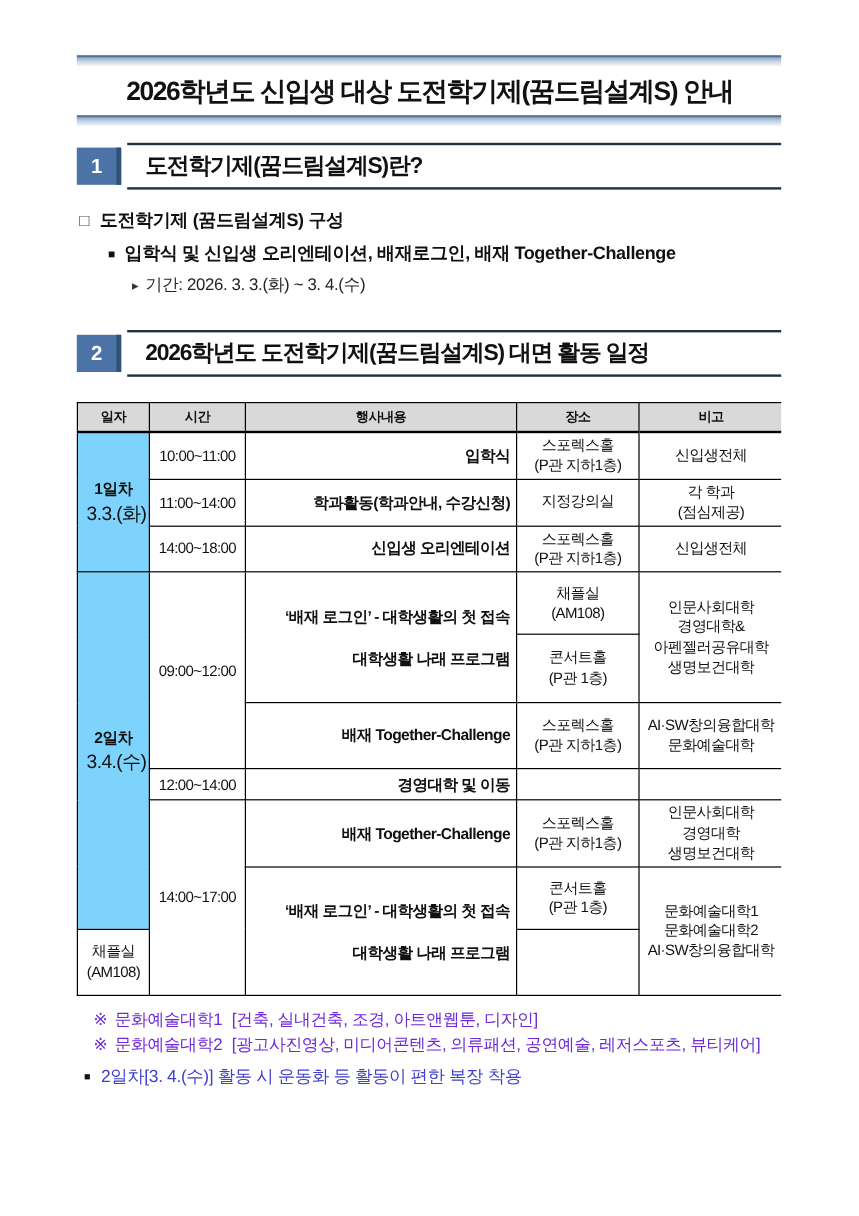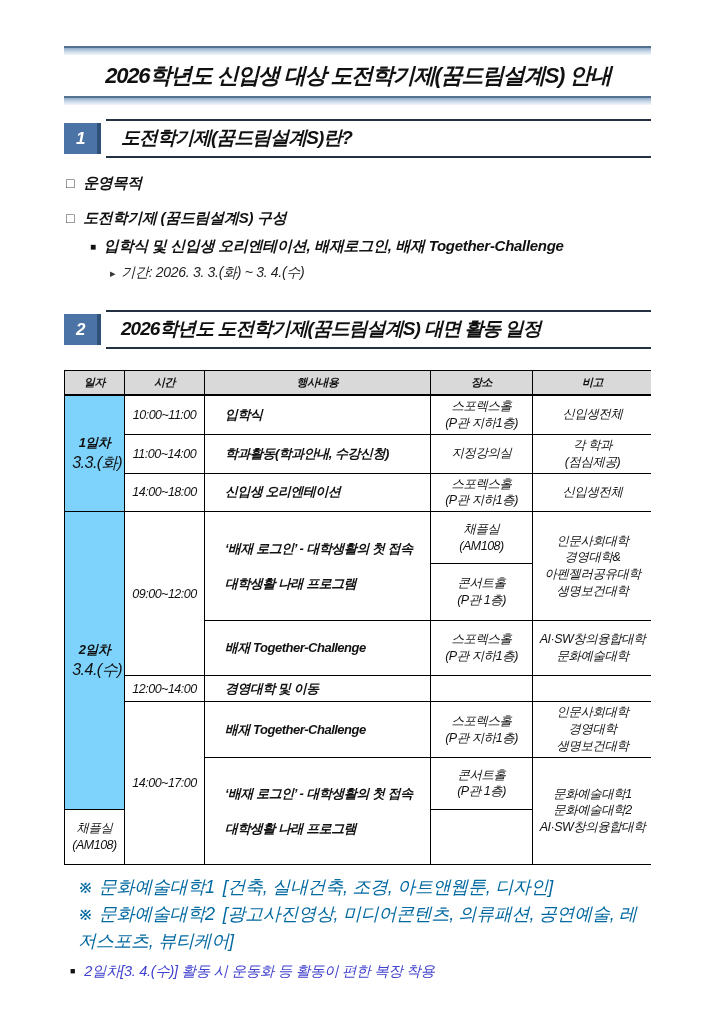--- a/index.html
+++ b/index.html
@@ -1,17 +1,17 @@
 <!DOCTYPE html>
 <html><head>
 <meta charset="utf-8">
 <style>
   * { margin:0; padding:0; box-sizing:border-box; }
   body { font-family:"Liberation Sans","DejaVu Sans",sans-serif; background:#fff; color:#111; }
-  .page { position:relative; width:651px; height:1013px; background:#fff; overflow:hidden;font-style:italic; }
+  .page { position:relative; width:651px; height:1013px; background:#fff; overflow:hidden; }
   .content { position:absolute; left:64px; top:46px; width:588px; letter-spacing:-0.3px; }
 
   .bar { height:9px; border-top:2px solid #54718F;
          background:linear-gradient(180deg,#93ACC9 0%,#C9D8E8 50%,#F2F6FA 100%); }
   .doc-title { font-size:22px; font-weight:700; text-align:center; padding:6px 0 5px;
                letter-spacing:-1.2px; }
   .date-row { text-align:right; font-size:13px; color:#333; margin:7px 2px 0; }
 
   .sec-header { display:flex; align-items:center; margin-top:14px; }
   .sec-num { flex:0 0 37px; height:31px; background:#4B73A5; border-right:4px solid #2F5178;
@@ -31,31 +31,31 @@
 
   table { width:588px; border-collapse:collapse; table-layout:fixed; margin-top:21px;
           font-size:12.5px; letter-spacing:-0.5px; }
   col.c-day{width:60px} col.c-time{width:80px} col.c-event{width:226px}
   col.c-place{width:102px} col.c-note{width:120px}
   th,td { border:1px solid #000; vertical-align:middle; }
   table { border:1.5px solid #000; }
   th { background:#D9D9D9; font-size:11px; font-weight:700; padding:4px 2px;
        border-bottom:2.5px solid #000; }
   td { padding:2px 5px; text-align:center; }
-  td.event { text-align:left; font-weight:700; font-size:13px; padding-left:20px; }
+  td.event { text-align:right; font-weight:700; font-size:13px; padding-left:8px; }
   .ml { white-space:pre-line; line-height:1.35;margin-top:33px; }
   td.day-cell { background:#7dd3fc; padding:2px; }
   .day-cell .d1 { font-weight:700; font-size:13px; }
   .day-cell .d2 { font-size:16px; margin-top:1px;text-align:right; }
   tr.h24{height:24px} tr.h31{height:31px} tr.h36{height:36px} tr.h27{height:27px}
   tr.h52{height:52px} tr.h57{height:57px} tr.h55{height:55px} tr.h26{height:26px}
   tr.h49{height:49px}
 
   .notes { margin-top:9px; }
-  .ref-note { margin-left:14px; font-size:18px; line-height:1.5; color:#0369a1; }
+  .ref-note { margin-left:14px; font-size:14px; line-height:1.5; color:#6d28d9; }
   .ref-note .mk { margin-right:6px; }
   .ref-note .lbl { margin-right:8px; }
   .bullet-note { margin:7px 0 0 6px; font-size:14.5px; }
   .bullet-note .mk { font-size:9px; vertical-align:2px; margin-right:9px; color:#111; }
   .bullet-note.blue .txt { color:#4040CF; }
 </style>
 </head>
 <body>
 
 <div class="page">
@@ -63,23 +63,20 @@
 
     <div class="bar"></div>
     <div class="doc-title">2026학년도 신입생 대상 도전학기제(꿈드림설계S) 안내</div>
     <div class="bar"></div>
 
     <div class="sec-header">
       <div class="sec-num">1</div>
       <div class="sec-title">도전학기제(꿈드림설계S)란?</div>
     </div>
 
-    <div class="h-item">
-      <span class="mk">□</span><span>운영목적</span>
-    </div>
 
     <div class="h-item">
       <span class="mk">□</span><span>도전학기제 (꿈드림설계S) 구성</span>
     </div>
     <div class="sub-item">
       <span class="mk">■</span><span>입학식 및 신입생 오리엔테이션, 배재로그인, 배재 Together-Challenge</span>
     </div>
     <div class="period">
       <span class="mk">▸</span><span>기간: 2026. 3. 3.(화) ~ 3. 4.(수)</span>
     </div>

